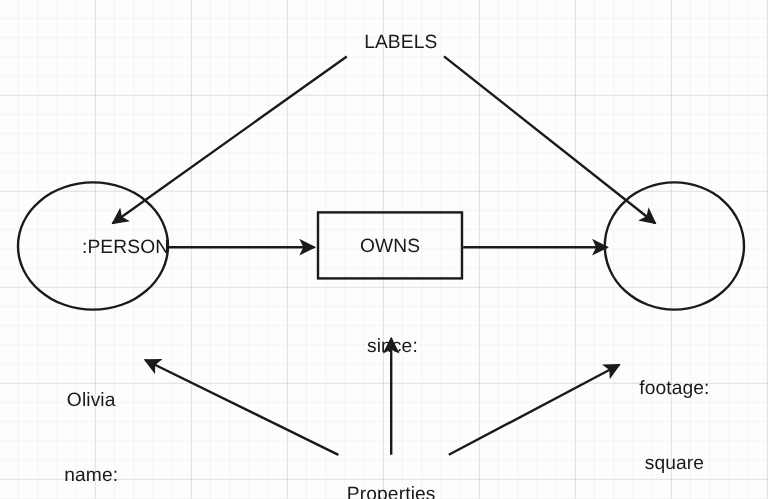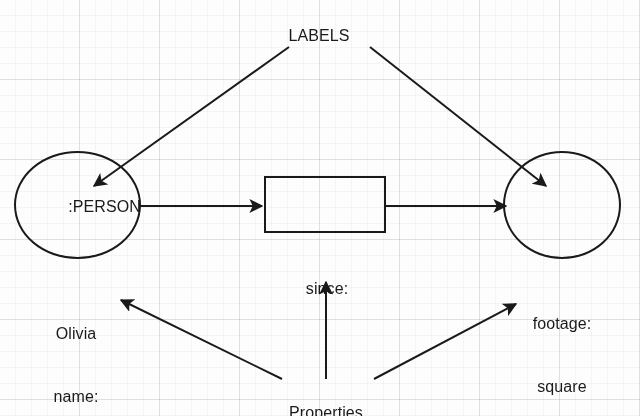--- a/index.html
+++ b/index.html
@@ -56,21 +56,21 @@
     box-sizing: border-box;
   }
   #person-circle { left: 14px;  top: 151px; width: 127px; height: 108px; }
   #asset-circle  { left: 503px; top: 151px; width: 118px; height: 108px; }
   #owns-rect     { left: 264px; top: 176px; width: 122px; height: 57px;  }
 
   #person-label { left: 14px;  top: 196px; width: 127px; text-align: right; }
   #asset-label  { left: 503px; top: 196px; width: 118px; }
   #owns-label   { left: 264px; top: 195px; width: 122px; }
 
-  #labels-title     { left: 259px; top: 25px;  width: 120px; text-align: center; }
+  #labels-title     { left: 274px; top: 25px;  width: 120px; text-align: center; }
   #properties-title { left: 266px; top: 402px; width: 120px; }
 
   #person-props { left: 20px;  top: 281px; width: 112px; }
   #owns-props   { left: 272px; top: 236px; width: 110px; }
   #asset-props  { left: 506px; top: 271px; width: 112px; }
 </style>
 </head>
 <body>
 
 <div id="canvas">
@@ -95,20 +95,21 @@
     <line x1="326" y1="379" x2="326" y2="282" stroke="#1a1a1a" stroke-width="2" marker-end="url(#arrow)"></line>
 
     <line x1="374" y1="379" x2="516" y2="304" stroke="#1a1a1a" stroke-width="2" marker-end="url(#arrow)"></line>
   </svg>
 
   <div id="person-circle" class="node-ellipse"></div>
   <div id="asset-circle" class="node-ellipse"></div>
   <div id="owns-rect" class="node-rect"></div>
 
   <div id="person-label" class="node-text">:PERSON</div>
+  <div id="owns-label" class="node-text">OWNS</div>
 
   <div id="labels-title" class="free-text">LABELS</div>
   <div id="properties-title" class="free-text">Properties</div>
 
   <div id="person-props" class="free-text">
     <div>Olivia</div>
     <div>name:</div>
   </div>
 
   <div id="owns-props" class="free-text">

